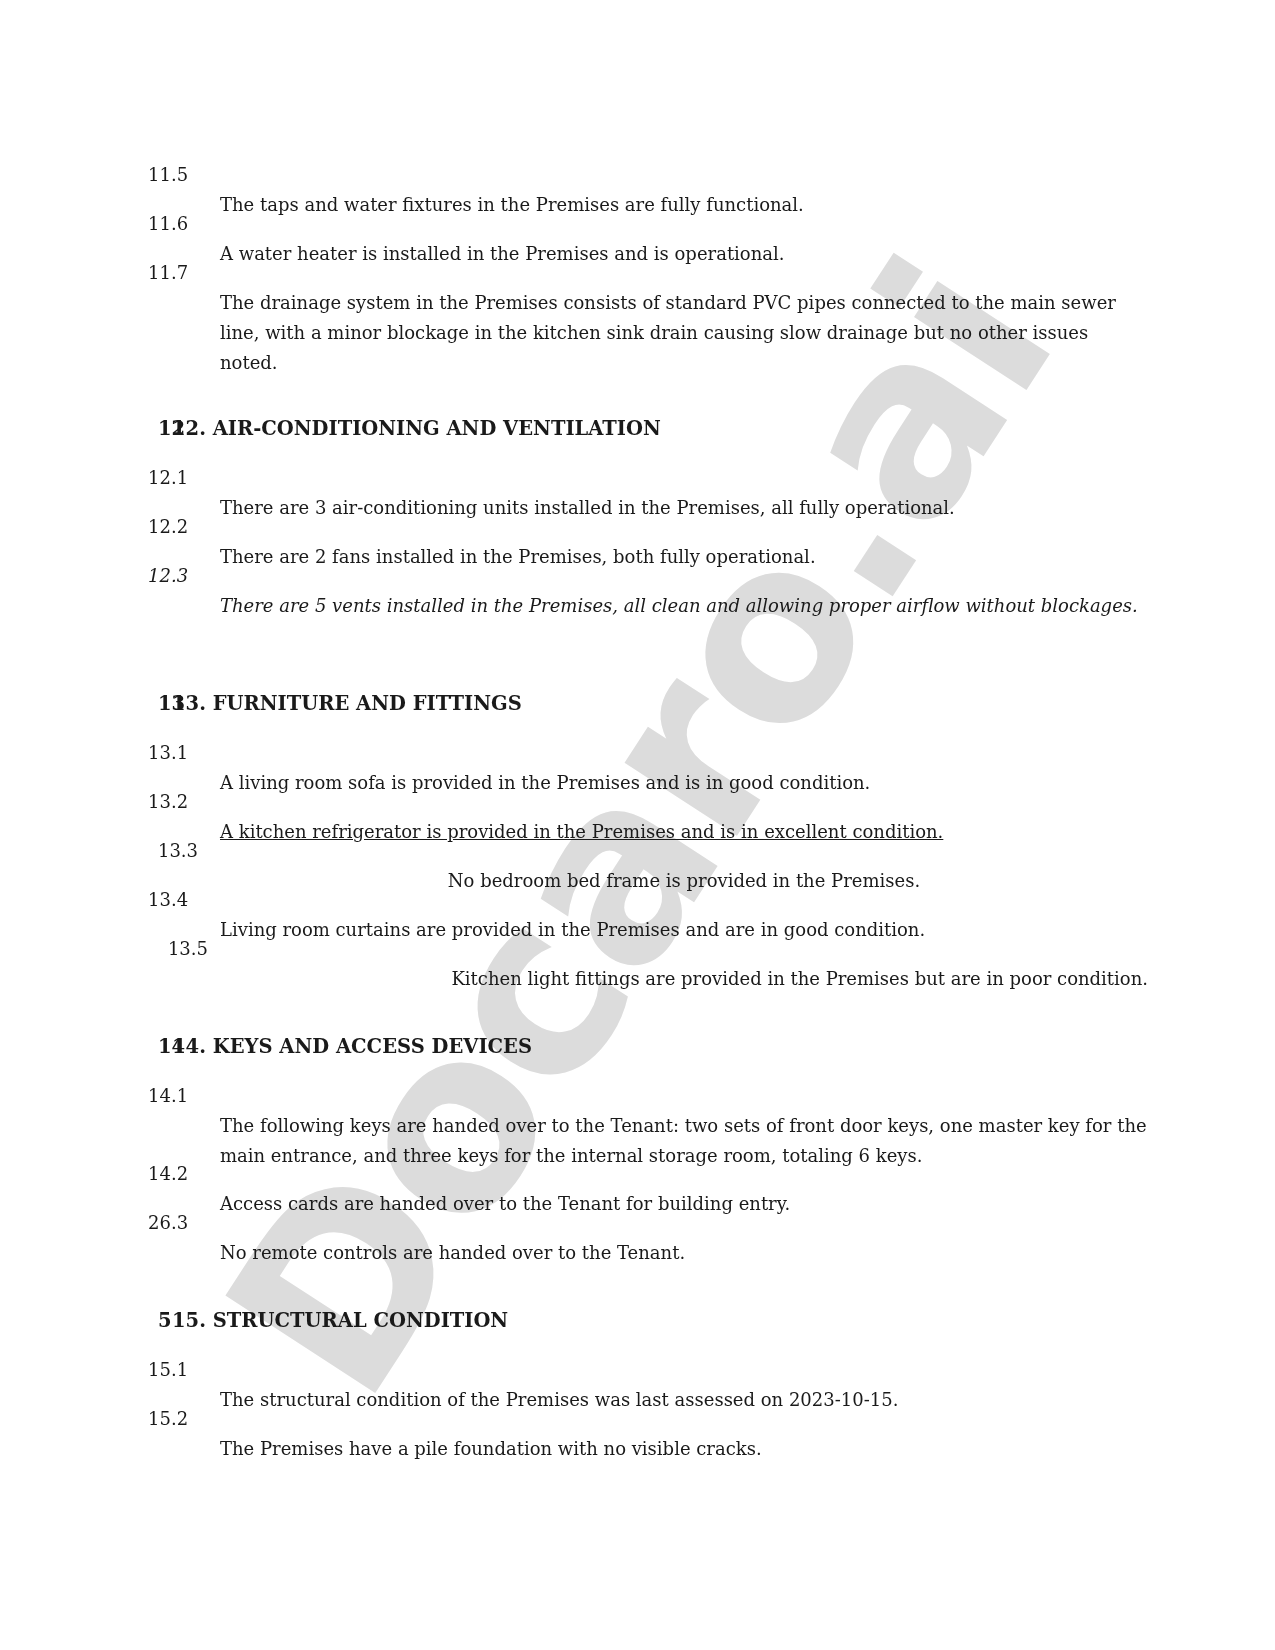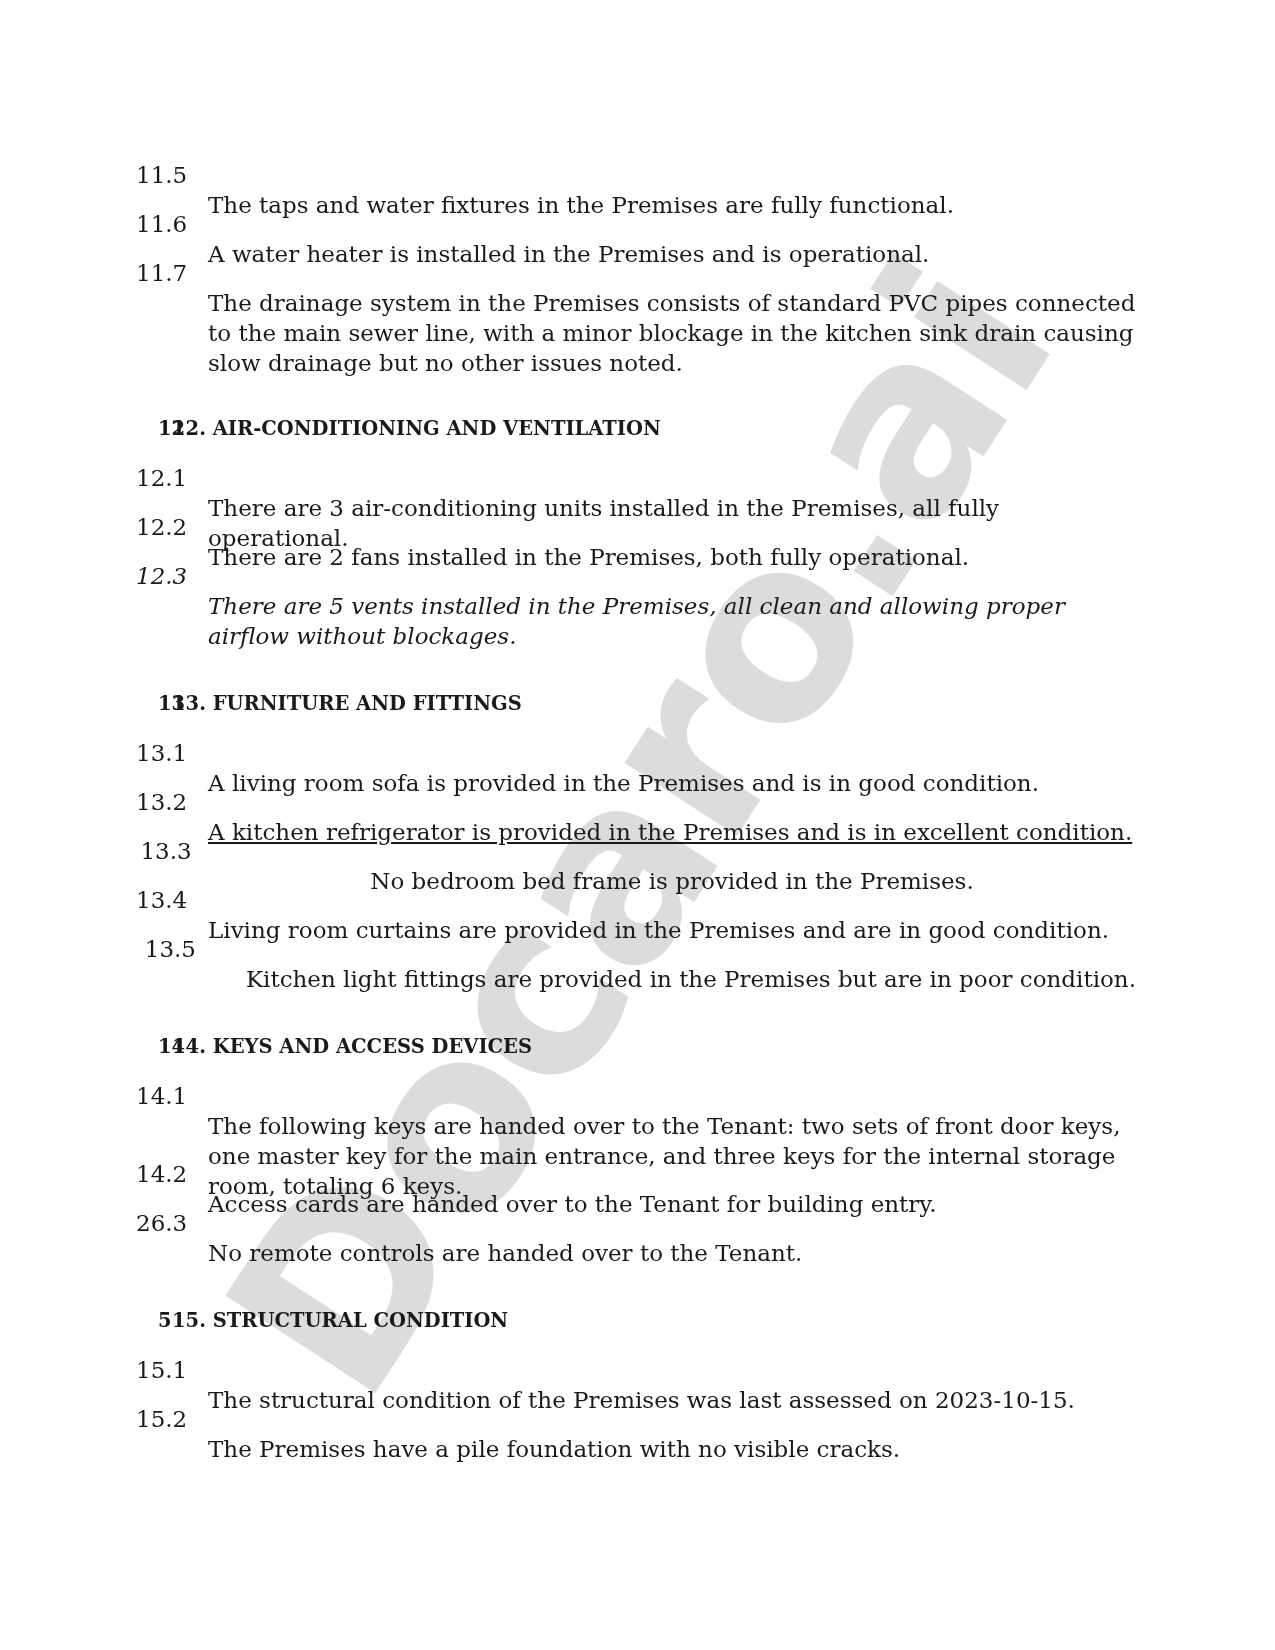--- a/index.html
+++ b/index.html
@@ -9,21 +9,21 @@
     }
     .watermark {
       position: absolute; left: 640px; top: 830px;
       transform: translate(-50%, -50%) rotate(-57deg);
       font-family: "DejaVu Sans", "Liberation Sans", sans-serif; font-weight: bold;
       font-size: 245px; color: #dcdcdc; white-space: nowrap; letter-spacing: -4px;
       z-index: 0; user-select: none; line-height: 1;
     }
     .content { position: absolute; left: 0; top: 0; width: 1275px; z-index: 1; }
     .clause {
-      position: absolute; left: 136px; width: 1000px; font-size: 23px; line-height: 30px;
+      position: absolute; left: 148px; width: 1000px; font-size: 18px; line-height: 30px;
     }
     .clause .num { position: absolute; left: 0; top: 0; width: 60px; }
     .clause .text { margin-left: 72px; margin-top: 30px; }
     .heading {
       position: absolute; left: 136px; width: 1000px; font-size: 19.5px; line-height: 30px; font-weight: bold;
     }
     .heading .num { position: absolute; left: 14px; top: 0; margin-left: 8px; }
     .heading .text { margin-left: 36px; }
   </style>
 </head>

